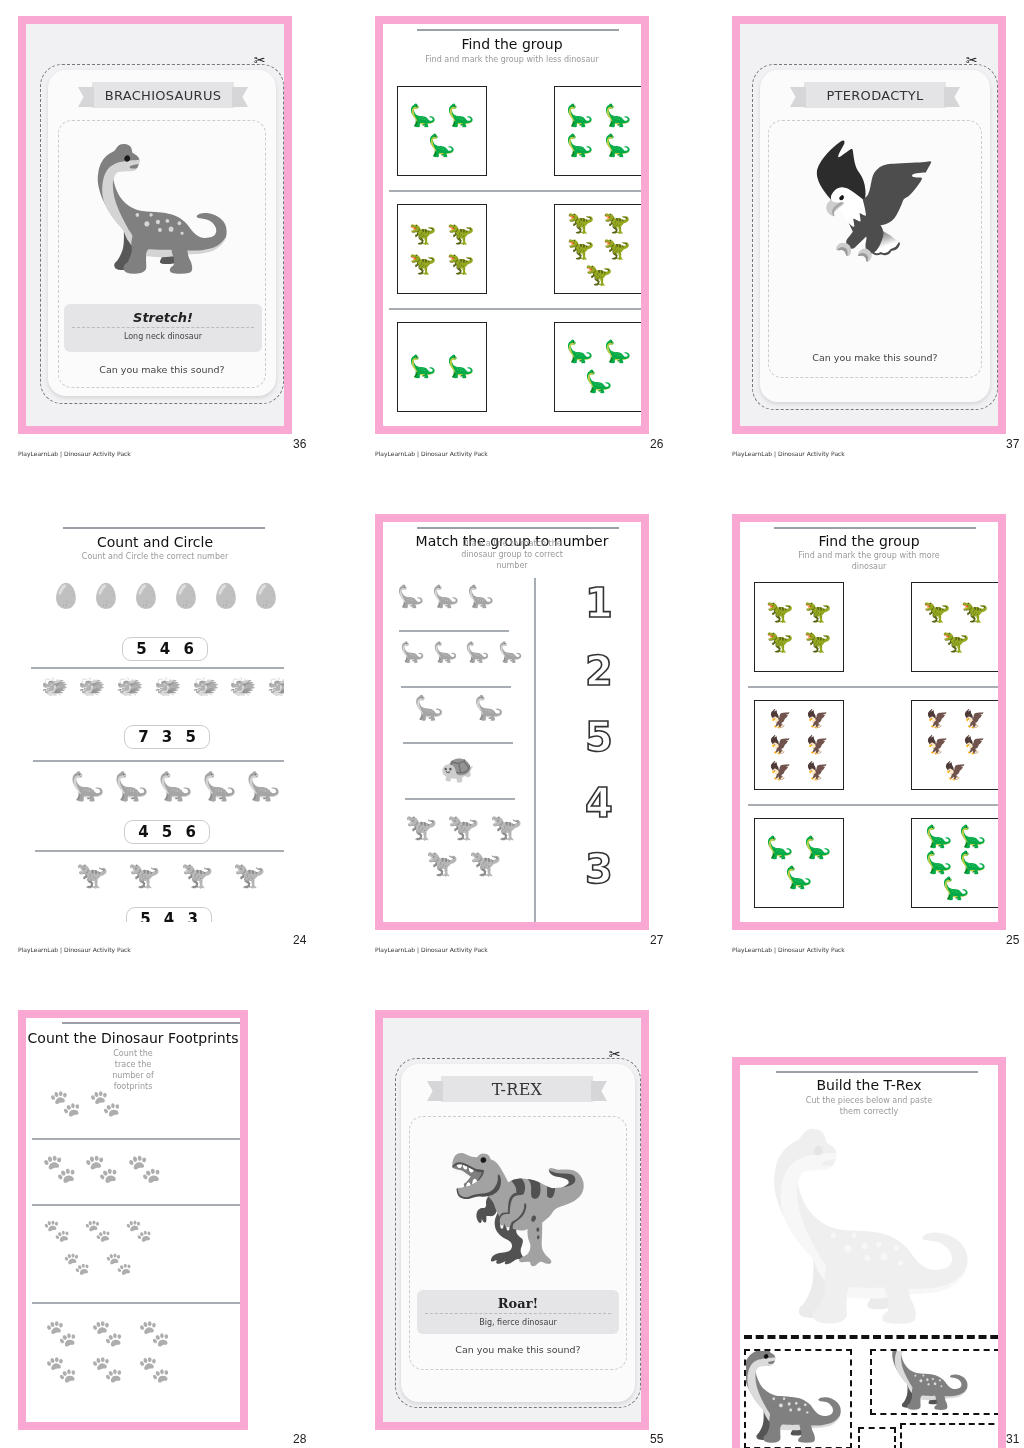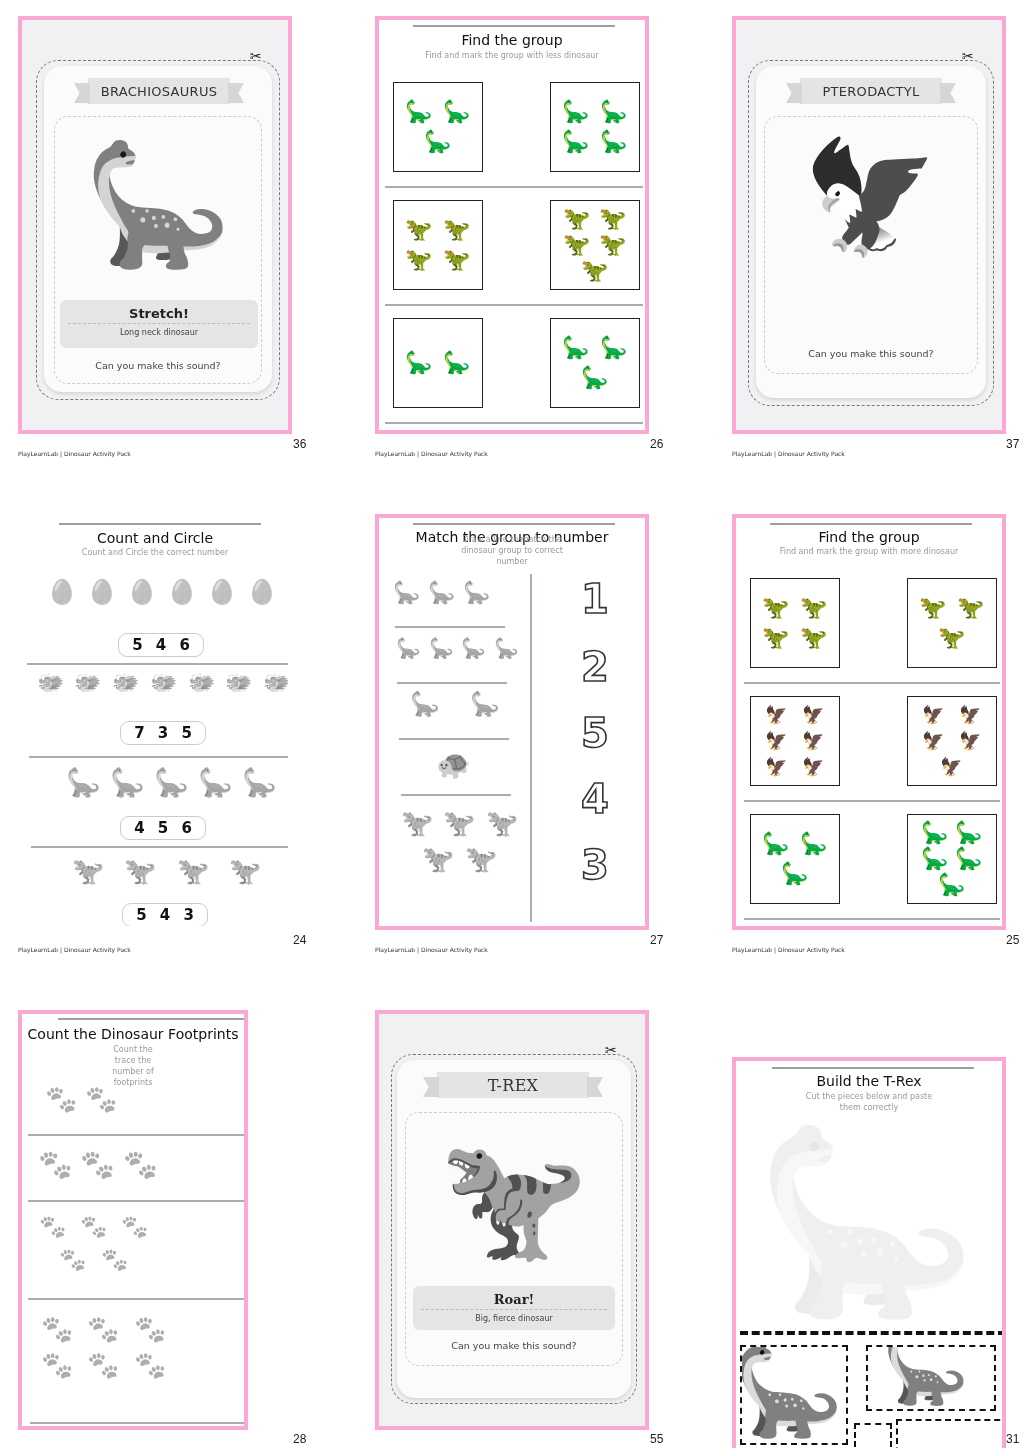--- a/index.html
+++ b/index.html
@@ -1,17 +1,17 @@
 <!DOCTYPE html>
 <html><head>
 <meta charset="utf-8">
 <style>
   * { box-sizing: border-box; margin: 0; padding: 0; }
   body { width: 1024px; height: 1448px; background: #ffffff; font-family: "DejaVu Sans", sans-serif; position: relative; overflow: hidden; color: #111; }
-  .page { position: absolute; border: 4px solid #f9a8d4; background: #fff; overflow: hidden; padding-left: 24px; }
+  .page { position: absolute; border: 8px solid #f9a8d4; background: #fff; overflow: hidden; padding-left: 24px; }
   .page.card-bg { background: #f1f1f4; }
   .pnum { position: absolute; font-family: "Liberation Sans", sans-serif; font-size: 12px; color: #222; }
   .footer { position: absolute; font-size: 6px; color: #333; font-family: "DejaVu Sans", sans-serif; }
   .topline { position: absolute; height: 2px; background: #9aa0a6; }
   .ws-title { position: absolute; left: 0; right: 0; text-align: center; font-size: 14px; color: #111; }
   .ws-sub { position: absolute; left: 0; right: 0; text-align: center; font-size: 8px; color: #9a9a9a; line-height: 11px; padding: 0 40px; }
   .hline { position: absolute; height: 2px; background: #a7adb3; }
   .box { position: absolute; border: 1.5px solid #222; background: #fff; display: flex; flex-wrap: wrap; align-content: center; justify-content: center; gap: 4px 10px; padding: 6px; }
   .dino { font-size: 22px; line-height: 26px; color: #333; }
   
@@ -43,21 +43,21 @@
   <span class="scissors" style="left:228px;top:28px;">✂</span>
   <div class="card" style="left:22px;top:46px;width:228px;height:326px;">
     <div class="ribbon" style="left:44px;top:12px;width:142px;">
       <span>BRACHIOSAURUS</span>
     </div>
     <div class="inner-dash" style="left:10px;top:50px;width:208px;height:268px;"></div>
     <div class="art" style="left:16px;top:54px;width:196px;height:170px;font-size:120px;filter:grayscale(1) contrast(1.3);">
       <span>🦕</span>
     </div>
     <div class="sound-box" style="left:16px;top:234px;width:198px;height:48px;">
-      <div class="sound-word" style="">Stretch!</div>
+      <div class="sound-word" style="font-style:italic;">Stretch!</div>
       <div class="sound-desc">Long neck dinosaur</div>
     </div>
     <div class="prompt" style="top:294px;">Can you make this sound?</div>
   </div>
 </div>
 <div class="pnum" style="left:293px;top:437px;">36</div>
 <div class="footer" style="left:18px;top:450px;">PlayLearnLab | Dinosaur Activity Pack</div>
 
 <div class="page" style="left:375px;top:16px;width:274px;height:418px;">
   <div class="topline" style="left:34px;top:5px;width:202px;"></div>

